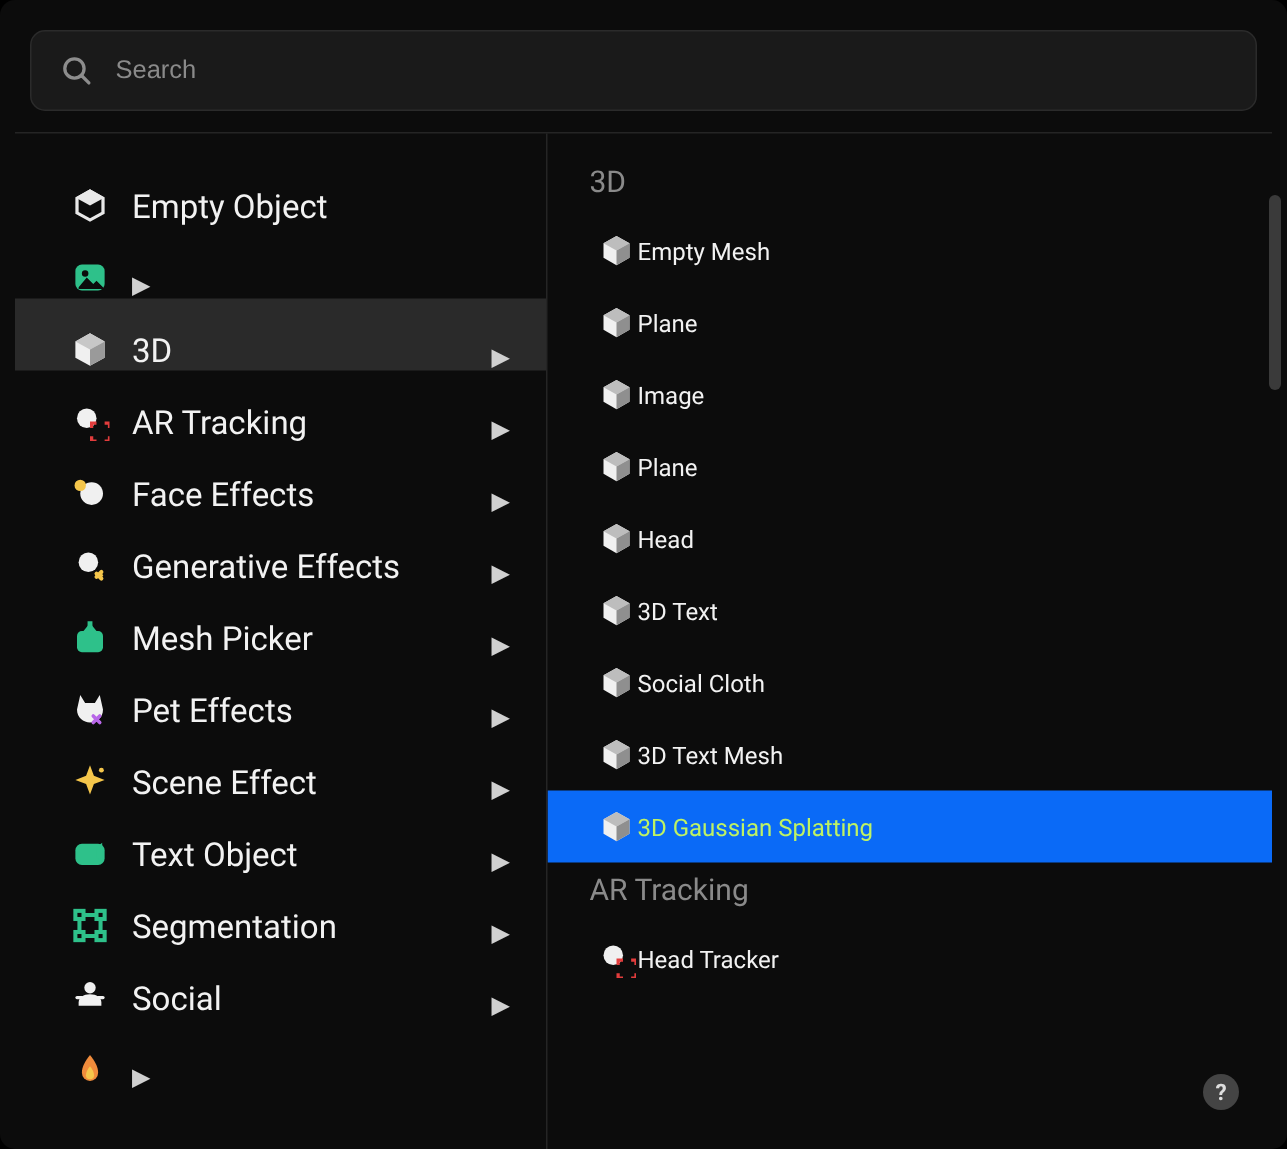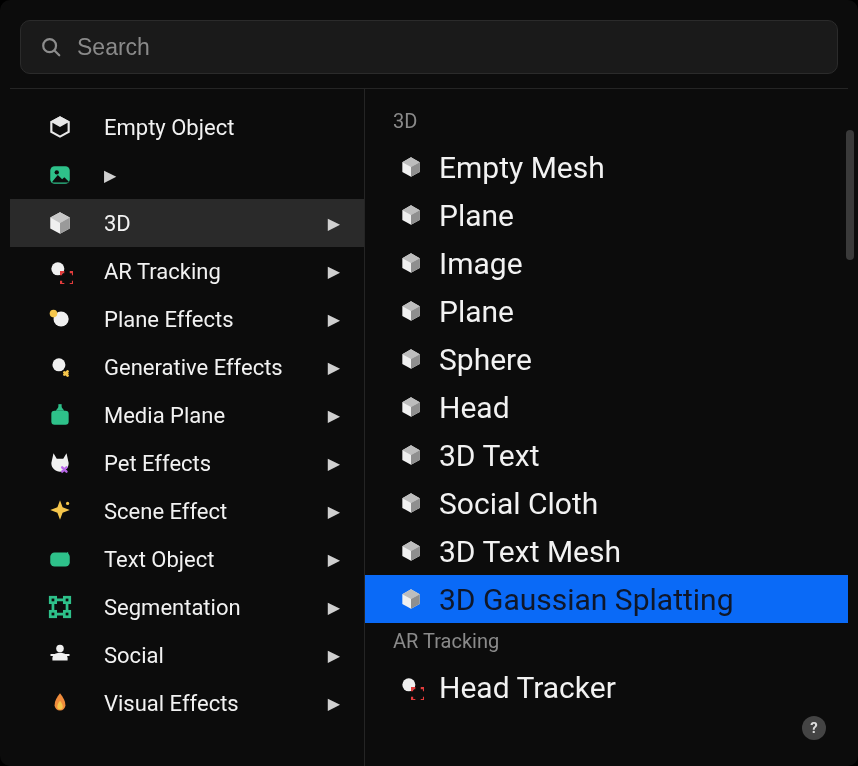--- a/index.html
+++ b/index.html
@@ -35,21 +35,21 @@
     padding: 0 16px;
     color: #8a8a8a;
     font-size: 23px;
   }
   .search-box input {
     flex: 1;
     background: transparent;
     border: none;
     outline: none;
     color: #e8e8e8;
-    font-size: 23px;
+    font-size: 17px;
   }
   .search-box input::placeholder { color: #8a8a8a; }
   .cols {
     flex: 1;
     display: flex;
     min-height: 0;
     border-top: 1px solid #252525;
   }
   .left {
     width: 355px;
@@ -57,27 +57,27 @@
     padding-top: 14px;
   }
   .right {
     flex: 1;
     padding-top: 14px;
     overflow: hidden;
     position: relative;
   }
   .menu-item {
     display: flex;
-    align-items: center;
+    align-items: flex-end;
     height: 48px;
     padding: 0 20px 0 36px;
     font-size: 22px;
     color: #f2f2f2;
     cursor: pointer;
-    gap: 30px;
+    gap: 14px;
     position: relative;
   }
   .menu-item.selected {
     background: #2a2a2a;
   }
   .menu-item .lbl { flex: 1; }
   .menu-item .chev {
     font-size: 16px;
     color: #d0d0d0;
     margin-right: 4px;
@@ -93,28 +93,27 @@
   .right-head {
     font-size: 20px;
     color: #8a8a8a;
     padding: 6px 0 10px 28px;
   }
   .right-item {
     display: flex;
     align-items: center;
     height: 48px;
     padding: 0 20px 0 32px;
-    font-size: 30px;
+    font-size: 16px;
     color: #f2f2f2;
-    gap: 14px;
     cursor: pointer;
   }
   .right-item.hl {
     background: #0a6af7;
-    color: #0f172a;
+    color: #bef264;
   }
   .help {
     position: absolute;
     right: 22px;
     bottom: 26px;
     width: 24px;
     height: 24px;
     border-radius: 50%;
     background: #444;
     color: #ddd;
@@ -194,21 +193,21 @@
           <span class="lbl">AR Tracking</span>
           <span class="chev">▶</span>
         </div>
         <div class="menu-item">
           <span class="ico">
             <svg width="26" height="26" viewBox="0 0 24 24">
               <circle cx="13" cy="12" r="7" fill="#f0f0f0"></circle>
               <circle cx="6" cy="7" r="3.5" fill="#f5c64b"></circle>
             </svg>
           </span>
-          <span class="lbl">Plane Effects</span>
+          <span class="lbl">Face Effects</span>
           <span class="chev">▶</span>
         </div>
         <div class="menu-item">
           <span class="ico">
             <svg width="26" height="26" viewBox="0 0 24 24">
               <circle cx="11" cy="10" r="6" fill="#f0f0f0"></circle>
               <path d="M16 17l3 3M19 16l-3 3" stroke="#f5c64b" stroke-width="2.5" stroke-linecap="round"></path>
               <circle cx="19" cy="18" r="1" fill="#f5c64b"></circle>
             </svg>
           </span>
@@ -216,21 +215,21 @@
           <span class="chev">▶</span>
         </div>
         <div class="menu-item">
           <span class="ico">
             <svg width="26" height="26" viewBox="0 0 24 24">
               <rect x="4" y="8" width="16" height="13" rx="3" fill="#2ec18a"></rect>
               <path d="M12 3l-4 5h8z" fill="#2ec18a"></path>
               <rect x="10.5" y="2" width="3" height="4" fill="#2ec18a"></rect>
             </svg>
           </span>
-          <span class="lbl">Media Plane</span>
+          <span class="lbl">Mesh Picker</span>
           <span class="chev">▶</span>
         </div>
         <div class="menu-item">
           <span class="ico">
             <svg width="26" height="26" viewBox="0 0 24 24">
               <path fill="#f0f0f0" d="M6 3l3 5h6l3-5 2 9c0 5-4 8-8 8s-8-3-8-8l2-9z"></path>
               <path d="M14 16l4 4M18 16l-4 4" stroke="#b867e8" stroke-width="2.2" stroke-linecap="round"></path>
             </svg>
           </span>
           <span class="lbl">Pet Effects</span>
@@ -281,21 +280,20 @@
           <span class="lbl">Social</span>
           <span class="chev">▶</span>
         </div>
         <div class="menu-item">
           <span class="ico">
             <svg width="26" height="26" viewBox="0 0 24 24">
               <path fill="#f08c3c" d="M12 3c3 4 5 7 5 11a5 5 0 0 1-10 0c0-4 2-7 5-11z"></path>
               <path fill="#f5c64b" d="M12 10c1.5 2 2.5 3.5 2.5 5.5a2.5 2.5 0 0 1-5 0c0-2 1-3.5 2.5-5.5z"></path>
             </svg>
           </span>
-          <span class="lbl">Visual Effects</span>
           <span class="chev">▶</span>
         </div>
       </div>
     <div class="right" id="right">
         <div class="right-head">3D</div>
         <div class="right-item">
           <span class="ico">
             <svg width="26" height="26" viewBox="0 0 24 24">
               <path fill="#f0f0f0" d="M12 3l8 4.5v9L12 21l-8-4.5v-9L12 3z"></path>
               <path fill="#bdbdbd" d="M12 3l8 4.5L12 12 4 7.5z"></path>
@@ -326,30 +324,20 @@
         </div>
         <div class="right-item">
           <span class="ico">
             <svg width="26" height="26" viewBox="0 0 24 24">
               <path fill="#f0f0f0" d="M12 3l8 4.5v9L12 21l-8-4.5v-9L12 3z"></path>
               <path fill="#bdbdbd" d="M12 3l8 4.5L12 12 4 7.5z"></path>
               <path fill="#8f8f8f" d="M12 12l8-4.5v9L12 21z"></path>
             </svg>
           </span>
           <span>Plane</span>
-        </div>
-        <div class="right-item">
-          <span class="ico">
-            <svg width="26" height="26" viewBox="0 0 24 24">
-              <path fill="#f0f0f0" d="M12 3l8 4.5v9L12 21l-8-4.5v-9L12 3z"></path>
-              <path fill="#bdbdbd" d="M12 3l8 4.5L12 12 4 7.5z"></path>
-              <path fill="#8f8f8f" d="M12 12l8-4.5v9L12 21z"></path>
-            </svg>
-          </span>
-          <span>Sphere</span>
         </div>
         <div class="right-item">
           <span class="ico">
             <svg width="26" height="26" viewBox="0 0 24 24">
               <path fill="#f0f0f0" d="M12 3l8 4.5v9L12 21l-8-4.5v-9L12 3z"></path>
               <path fill="#bdbdbd" d="M12 3l8 4.5L12 12 4 7.5z"></path>
               <path fill="#8f8f8f" d="M12 12l8-4.5v9L12 21z"></path>
             </svg>
           </span>
           <span>Head</span>

